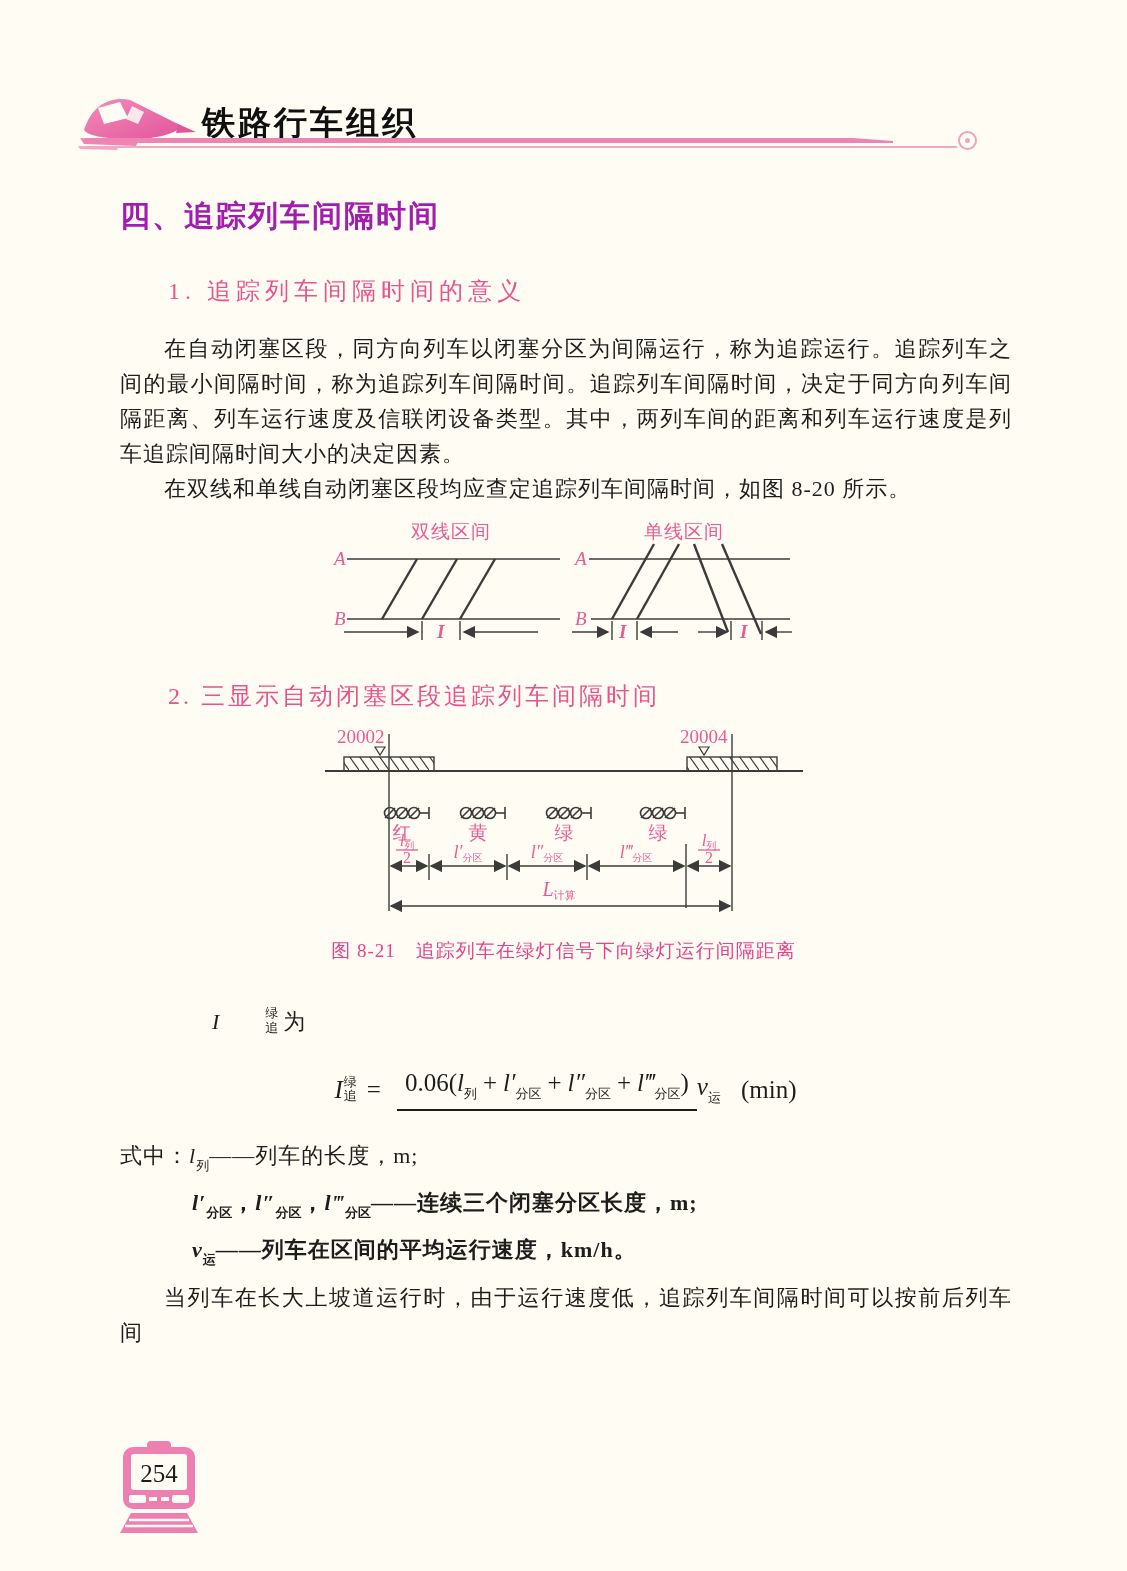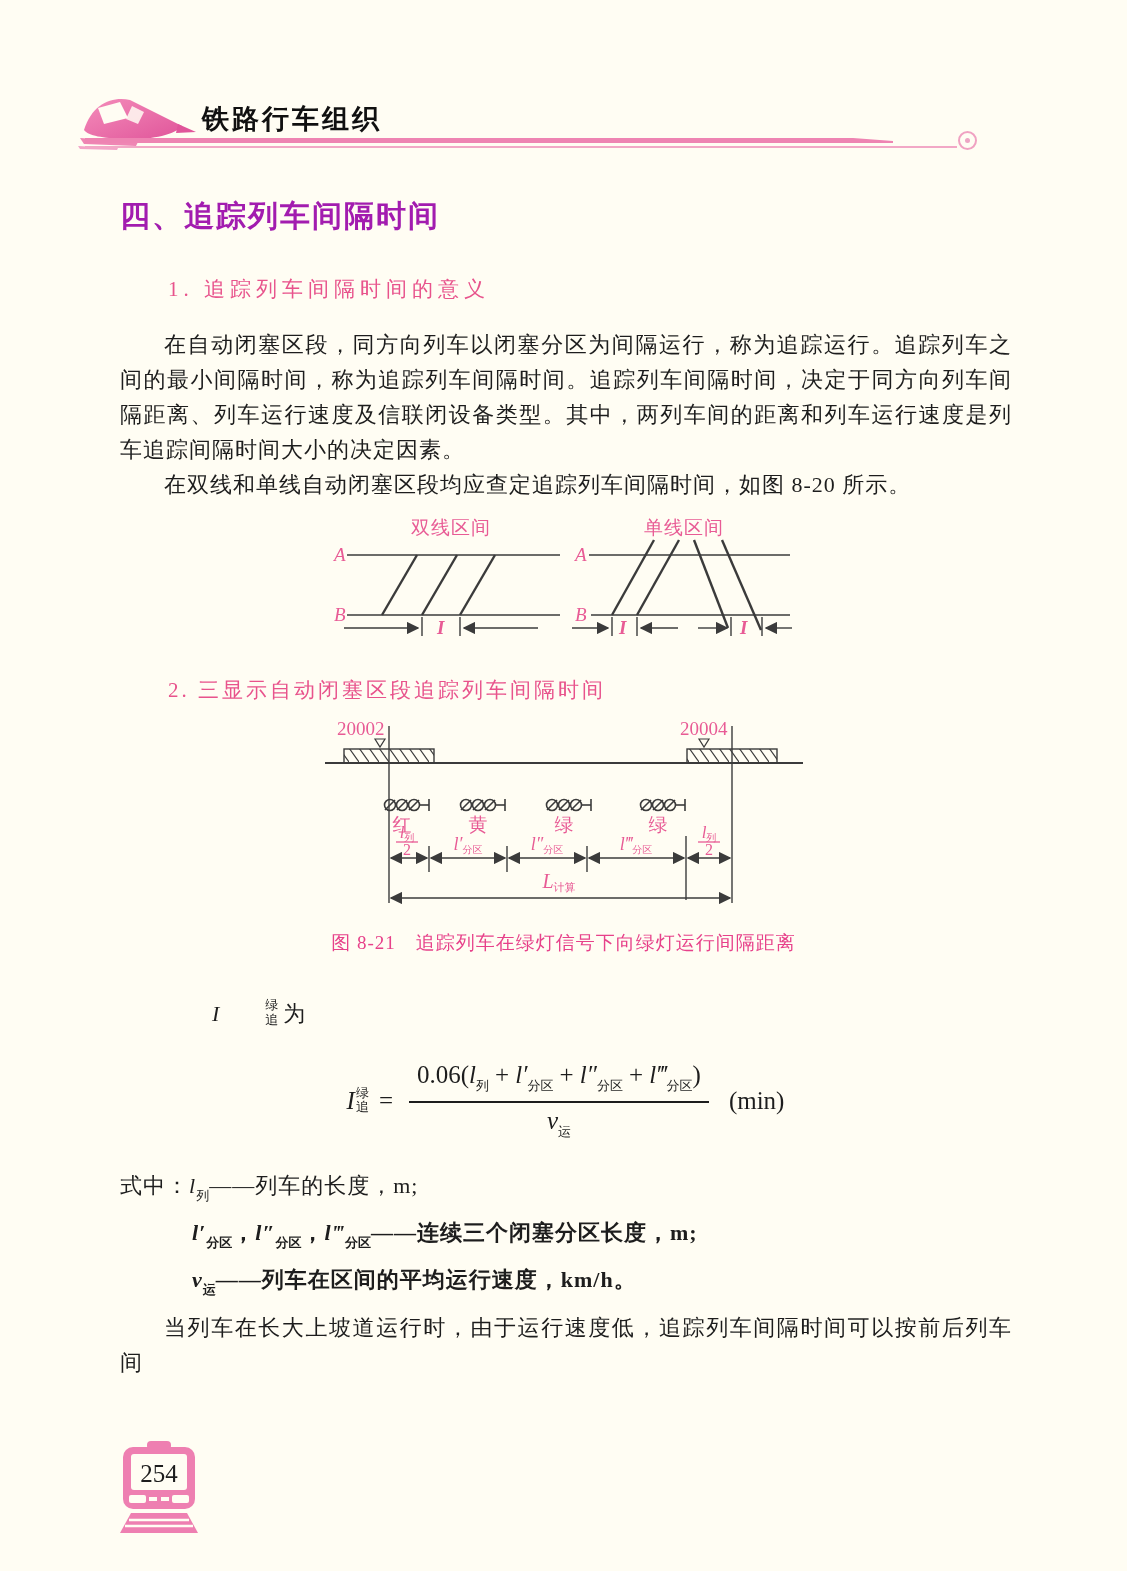--- a/index.html
+++ b/index.html
@@ -2,32 +2,32 @@
 <html><head>
 <meta charset="utf-8">
 <style>
   html,body{margin:0;padding:0;background:#fffdf3;}
   .page{position:relative;width:1127px;height:1571px;background:#fffdf3;overflow:hidden;
         font-family:"Liberation Serif","DejaVu Serif",serif;color:#1d1d1d;}
   
   .hdr{position:absolute;left:0;top:0;width:1127px;height:170px;}
   .hdr-logo{position:absolute;left:78px;top:92px;}
   .hdr-title{position:absolute;left:202px;top:101px;font-family:"Liberation Sans","DejaVu Sans",sans-serif;
-             font-weight:bold;font-size:27px;letter-spacing:3px;color:#101010;}
+             font-weight:bold;font-size:33px;letter-spacing:3px;color:#101010;}
   .hdr-bar{position:absolute;left:85px;top:138px;width:768px;height:5px;background:#ee84b2;}
   .hdr-bar-taper{position:absolute;left:853px;top:138px;width:40px;height:5px;background:#ee84b2;
                  clip-path:polygon(0 0,100% 60%,100% 100%,0 100%);}
   .hdr-line{position:absolute;left:85px;top:146px;width:872px;height:2px;background:#f2a8c6;}
   .hdr-ring{position:absolute;left:958px;top:131px;width:15px;height:15px;border:2px solid #f0a2c2;
             border-radius:50%;background:#fffdf3;}
   .hdr-ring::after{content:"";position:absolute;left:5px;top:5px;width:5px;height:5px;background:#eda5c4;border-radius:50%;}
   
   .h1{margin:46px 0 0 120px;font-family:"Liberation Serif","DejaVu Serif",serif;
       font-weight:bold;font-size:30px;letter-spacing:2px;color:#a21caf;}
-  .h2{margin:38px 10px 0 168px;font-size:21px;letter-spacing:5px;color:#e8538c;font-weight:normal;}
+  .h2{margin:38px 10px 0 168px;font-size:24px;letter-spacing:5px;color:#e8538c;font-weight:normal;}
   .h2.tight{letter-spacing:3px;}
   
   .para{width:892px;margin:20px 0 0 120px;font-size:22px;line-height:35px;letter-spacing:1px;
         text-align:justify;}
   .indent{text-indent:2em;}
   
   .fig{display:block;margin:16px auto 0 auto;}
   .figcap{margin-top:10px;text-align:center;font-size:19px;color:#e7418a;letter-spacing:1px;}
   .figtitle{fill:#e85b95;font-size:19px;letter-spacing:1px;}
   .pinknum{fill:#e85b95;font-size:19px;}
@@ -35,21 +35,21 @@
   .ilbl{fill:#e85b95;font-size:19px;font-style:italic;font-weight:bold;}
   .dln{stroke:#3b3b3b;stroke-width:1.4;}
   .thick{stroke:#3b3b3b;stroke-width:2.4;}
   .dimt{fill:#e85b95;}
   
   .inline-sym{display:inline-flex;align-items:center;margin:0 4px;}
   .var{font-style:italic;}
   .stack{display:inline-flex;flex-direction:column;font-size:13px;line-height:1.1;
          font-style:normal;vertical-align:middle;margin-left:1px;transform:translateY(-1px);}
   .formula{display:flex;justify-content:center;align-items:center;margin:30px 0 0 0;font-size:25px;}
-  .frac{display:inline-flex;flex-direction:column;text-align:center;margin:0 10px;}
+  .frac{display:inline-flex;text-align:center;margin:0 10px;}
   .num{border-bottom:2px solid #1d1d1d;padding:0 8px 6px 8px;}
   .den{padding-top:4px;}
   .scj{font-size:13px;vertical-align:-7px;letter-spacing:0;}
   .op{margin:0 6px;}
   .unit{margin-left:10px;}
   
   .defs{margin:26px 0 0 120px;font-size:22px;line-height:37px;letter-spacing:1px;}
   .def-row{display:block;}
   .def-ind{padding-left:72px;font-weight:bold;}
   

